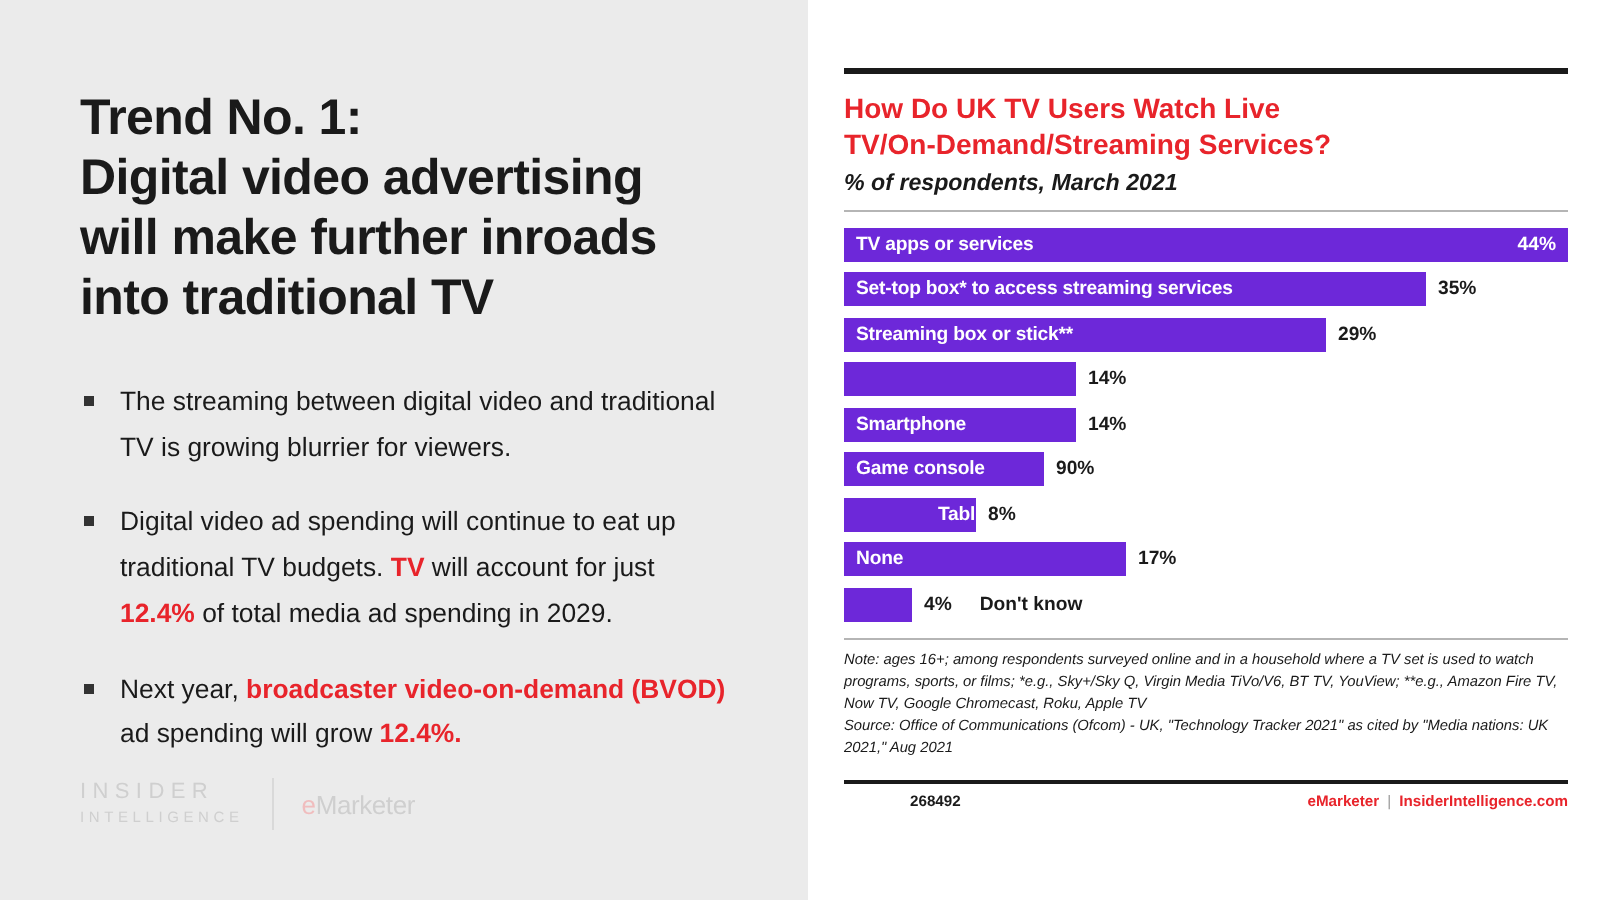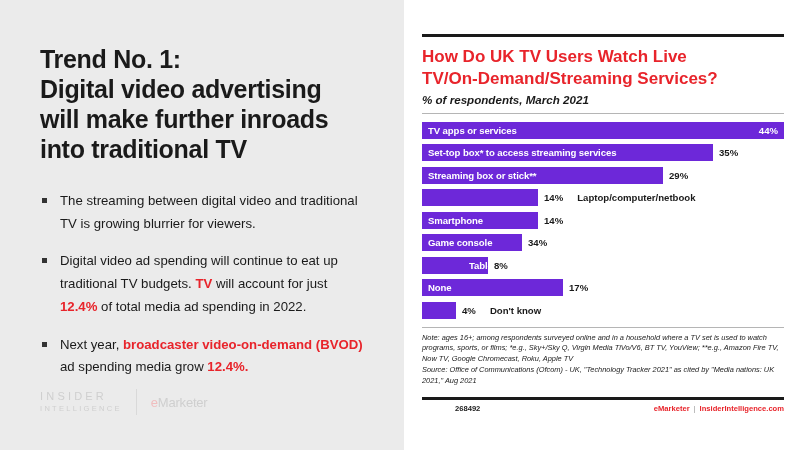--- a/index.html
+++ b/index.html
@@ -112,21 +112,21 @@
     background: #ffffff;
     box-sizing: border-box;
     padding: 34px 16px 0 18px;
   }
   .rule-top {
     height: 3px;
     background: #1a1a1a;
     margin-bottom: 9px;
   }
   .chart-title {
-    font-size: 17px;
+    font-size: 14px;
     font-weight: bold;
     color: #e8242b;
     line-height: 1.28;
     white-space: pre-line;
     margin-bottom: 3px;
   }
   .chart-subtitle {
     font-size: 11.6px;
     font-style: italic;
     font-weight: bold;
@@ -240,22 +240,22 @@
 
   <div class="left-panel">
 
     <h1 class="headline">Trend No. 1:
 Digital video advertising
 will make further inroads
 into traditional TV</h1>
 
     <ul class="bullets" id="bullets-list">
         <li class="bullet-item"><span class="bullet-marker"></span><span>The streaming between digital video and traditional TV is growing blurrier for viewers.</span></li>
-        <li class="bullet-item"><span class="bullet-marker"></span><span>Digital video ad spending will continue to eat up traditional TV budgets. </span><span class="hl">TV</span><span> will account for just </span><span class="hl">12.4%</span><span> of total media ad spending in 2022.</span></li>
-        <li class="bullet-item"><span class="bullet-marker"></span><span>Next year, </span><span class="hl">broadcaster video-on-demand (BVOD)</span><span> ad spending media grow </span><span class="hl">12.4%.</span></li>
+        <li class="bullet-item"><span class="bullet-marker"></span><span>Digital video ad spending will continue to eat up traditional TV budgets. </span><span class="hl">TV</span><span> will account for just </span><span class="hl">12.4%</span><span> of total media ad spending in 2029.</span></li>
+        <li class="bullet-item"><span class="bullet-marker"></span><span>Next year, </span><span class="hl">broadcaster video-on-demand (BVOD)</span><span> ad spending will grow </span><span class="hl">12.4%.</span></li>
       </ul>
 
     <div class="left-footer">
       <div class="logo-ii">
         <span class="l1">INSIDER</span>
         <span class="l2">INTELLIGENCE</span>
       </div>
       <div class="logo-sep"></div>
       <div class="logo-em">
         <span class="e">e</span><span>Marketer</span>
@@ -288,33 +288,32 @@
         </div>
         <div class="bar-row">
           <div class="bar" style="width: 241px;">
             <span class="bar-label-inside">Streaming box or stick**</span>
           </div>
           <span class="bar-value-outside">29%</span>
         </div>
         <div class="bar-row">
           <div class="bar" style="width: 116px;"></div>
           <span class="bar-value-outside">14%</span>
-          <span class="bar-label-outside">Laptop/computer/netbook</span>
         </div>
         <div class="bar-row">
           <div class="bar" style="width: 116px;">
             <span class="bar-label-inside">Smartphone</span>
           </div>
           <span class="bar-value-outside">14%</span>
         </div>
         <div class="bar-row">
           <div class="bar" style="width: 100px;">
             <span class="bar-label-inside">Game console</span>
           </div>
-          <span class="bar-value-outside">34%</span>
+          <span class="bar-value-outside">90%</span>
         </div>
         <div class="bar-row">
           <div class="bar" style="width: 66px; padding-left: 47px;">
             <span class="bar-label-inside">Tablet</span>
           </div>
           <span class="bar-value-outside">8%</span>
         </div>
         <div class="bar-row">
           <div class="bar" style="width: 141px;">
             <span class="bar-label-inside">None</span>

